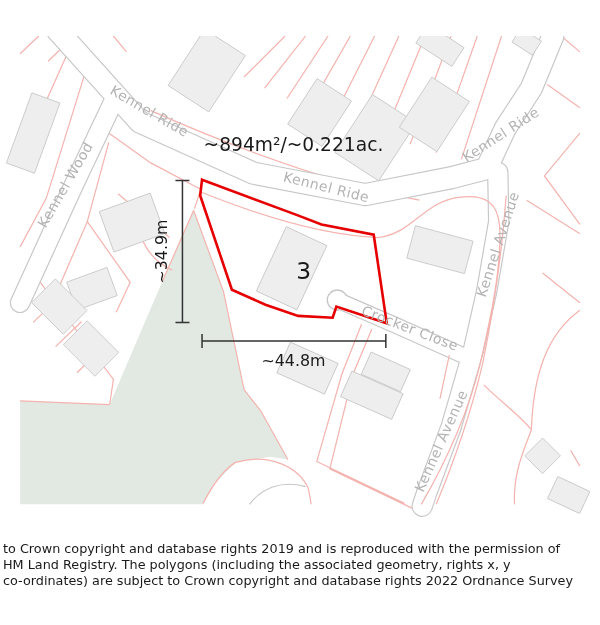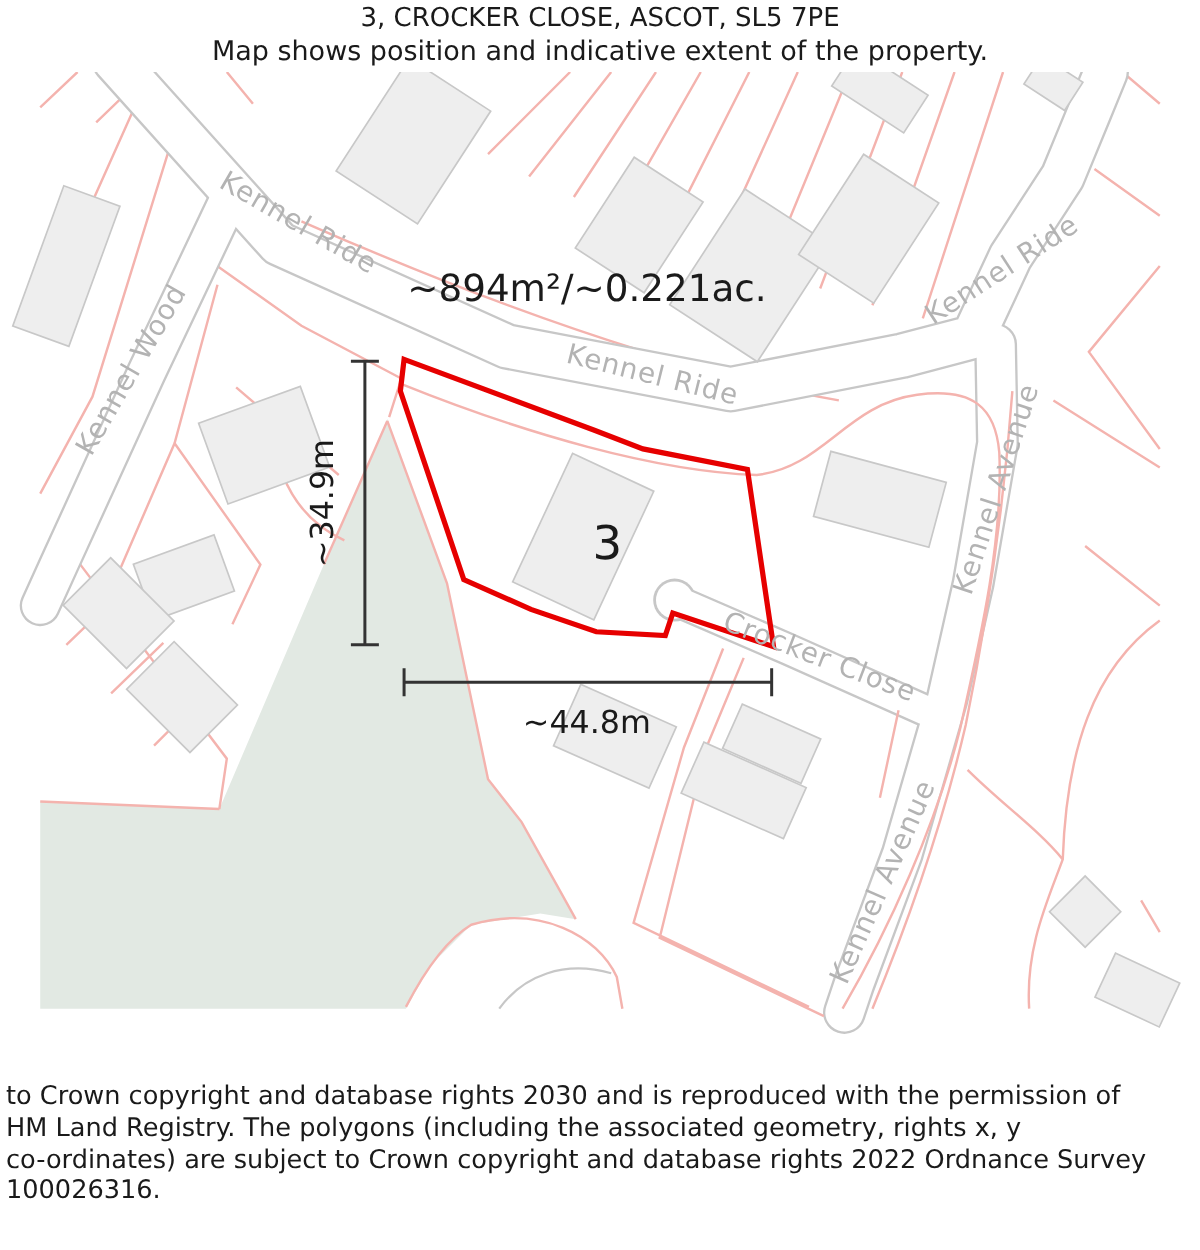--- a/index.html
+++ b/index.html
@@ -22,24 +22,20 @@
   .plotnum{fill:#1a1a1a;font-size:25px;}
   .outline{fill:none;stroke:#e60000;stroke-width:2.8;stroke-linejoin:miter;}
   .ftr{position:absolute;top:541px;left:3px;width:597px;font-size:12.8px;line-height:15.8px;color:#1a1a1a;}
   .ftr div{white-space:nowrap;}
 </style>
 </head>
 <body>
 
 <div class="page">
 
-  <div class="hdr">
-    <div class="title">3, CROCKER CLOSE, ASCOT, SL5 7PE</div>
-    <div class="subtitle">Map shows position and indicative extent of the property.</div>
-  </div>
 
   <div class="mapwrap">
     <svg width="600" height="501" viewBox="0 36 600 537">
 
       <path fill="#e2e9e3" d="M186,222 L218,310 L240,415 L258,438 L277,472 L287,490 L268,487 L231,493 L209,515 L196,538 L0,538 L0,427 L96,431 L152,300 Z"></path>
 
       <g>
         <path class="parcel" d="M20,36 L0,55 M58,36 L30,63 M100,36 L114,53 M78,128 L140,172 L193,200 M193,202 L187,221 M95,150 L72,235 L30,332 M72,68 L28,210 L0,262 M55,45 L0,168 M105,205 L160,252 M130,252 C138,272 152,282 163,287 M72,235 L118,300 L103,332 M20,298 L100,404 L96,431 M40,318 L14,343 M66,342 L38,369 M90,368 L61,397 M0,427 L96,431 M186,223 L152,300 M186,223 L218,310 L240,415 L258,438 L277,472 L287,490"></path>
         <path class="parcel" d="M284,36 L240,80 M306,36 L262,92 M330,36 L286,103 M354,36 L310,113 M380,36 L336,123 M406,36 L362,133 M434,36 L390,143 M462,36 L418,152 M490,36 L446,161 M516,36 L473,168 M140,116 C240,160 340,196 428,212"></path>
         <path class="parcel" d="M543,212 L600,248 M560,290 L600,322 M600,140 L562,186 L600,238 M565,88 L600,113 M580,36 L600,53 M600,330 C564,356 550,400 548,458 C540,480 528,505 530,538 M497,410 C515,428 535,442 548,458 M590,480 L600,497 M196,537 C209,512 221,499 231,493 C268,482 299,499 309,521 L312,538"></path>
@@ -103,19 +99,18 @@
         <text class="street" text-anchor="middle" transform="translate(518,146) rotate(-33)">Kennel Ride</text>
         <text class="street" text-anchor="middle" transform="translate(53,198) rotate(-60)">Kennel Wood</text>
         <text class="street" text-anchor="middle" transform="translate(517,261) rotate(-72)">Kennel Avenue</text>
         <text class="street" text-anchor="middle" transform="translate(456,472) rotate(-66)">Kennel Avenue</text>
         <text class="street" text-anchor="middle" transform="translate(416,354) rotate(21)">Crocker Close</text>
       </g>
     </svg>
   </div>
 
   <div class="ftr">
-    <div>to Crown copyright and database rights 2030 and is reproduced with the permission of</div>
+    <div>to Crown copyright and database rights 2019 and is reproduced with the permission of</div>
     <div>HM Land Registry. The polygons (including the associated geometry, rights x, y</div>
     <div>co-ordinates) are subject to Crown copyright and database rights 2022 Ordnance Survey</div>
-    <div>100026316.</div>
   </div>
 
 </div>
 
 </body></html>

